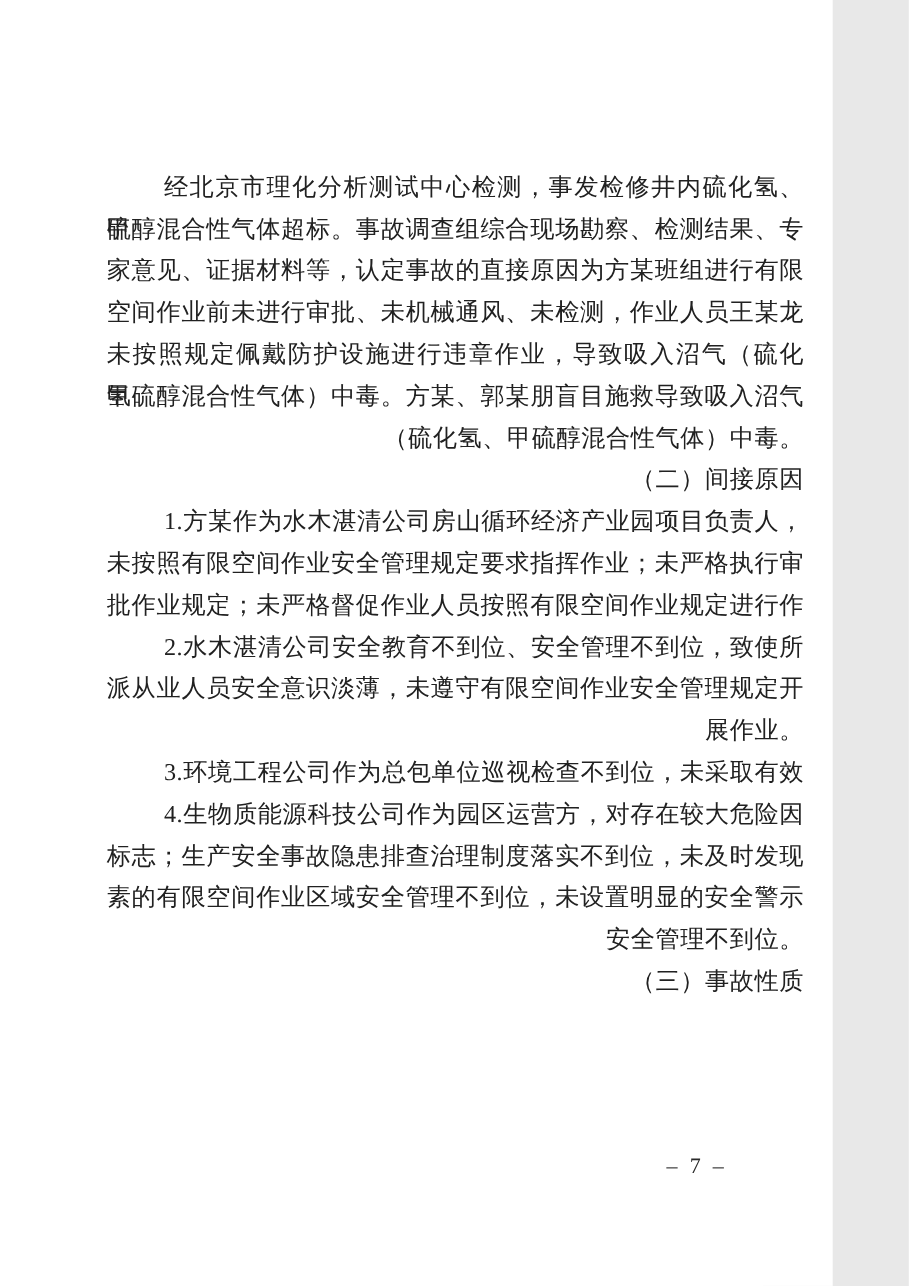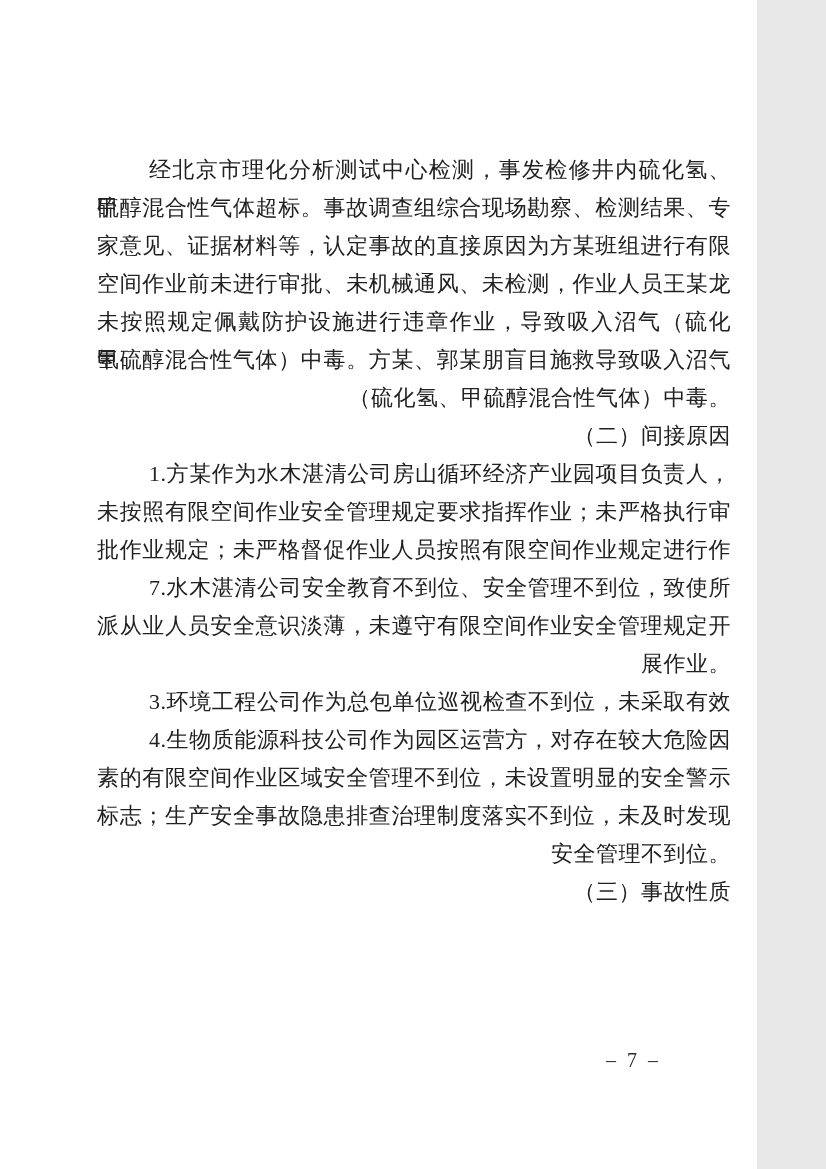--- a/index.html
+++ b/index.html
@@ -59,26 +59,26 @@
     <div class="line j">硫醇混合性气体超标。事故调查组综合现场勘察、检测结果、专</div>
     <div class="line j">家意见、证据材料等，认定事故的直接原因为方某班组进行有限</div>
     <div class="line j">空间作业前未进行审批、未机械通风、未检测，作业人员王某龙</div>
     <div class="line j">未按照规定佩戴防护设施进行违章作业，导致吸入沼气（硫化氢、</div>
     <div class="line j">甲硫醇混合性气体）中毒。方某、郭某朋盲目施救导致吸入沼气</div>
     <div class="line">（硫化氢、甲硫醇混合性气体）中毒。</div>
     <div class="line ind">（二）间接原因</div>
     <div class="line ind j">1.方某作为水木湛清公司房山循环经济产业园项目负责人，</div>
     <div class="line j">未按照有限空间作业安全管理规定要求指挥作业；未严格执行审</div>
     <div class="line j">批作业规定；未严格督促作业人员按照有限空间作业规定进行作</div>
-    <div class="line ind j">7.水木湛清公司安全教育不到位、安全管理不到位，致使所</div>
+    <div class="line ind j">2.水木湛清公司安全教育不到位、安全管理不到位，致使所</div>
     <div class="line j">派从业人员安全意识淡薄，未遵守有限空间作业安全管理规定开</div>
     <div class="line">展作业。</div>
     <div class="line ind j">3.环境工程公司作为总包单位巡视检查不到位，未采取有效</div>
     <div class="line ind j">4.生物质能源科技公司作为园区运营方，对存在较大危险因</div>
+    <div class="line j">标志；生产安全事故隐患排查治理制度落实不到位，未及时发现</div>
     <div class="line j">素的有限空间作业区域安全管理不到位，未设置明显的安全警示</div>
-    <div class="line j">标志；生产安全事故隐患排查治理制度落实不到位，未及时发现</div>
     <div class="line">安全管理不到位。</div>
     <div class="line ind">（三）事故性质</div>
   </div>
 
   <div class="folio">– 7 –</div>
 
 </div>
 
 </body></html>

